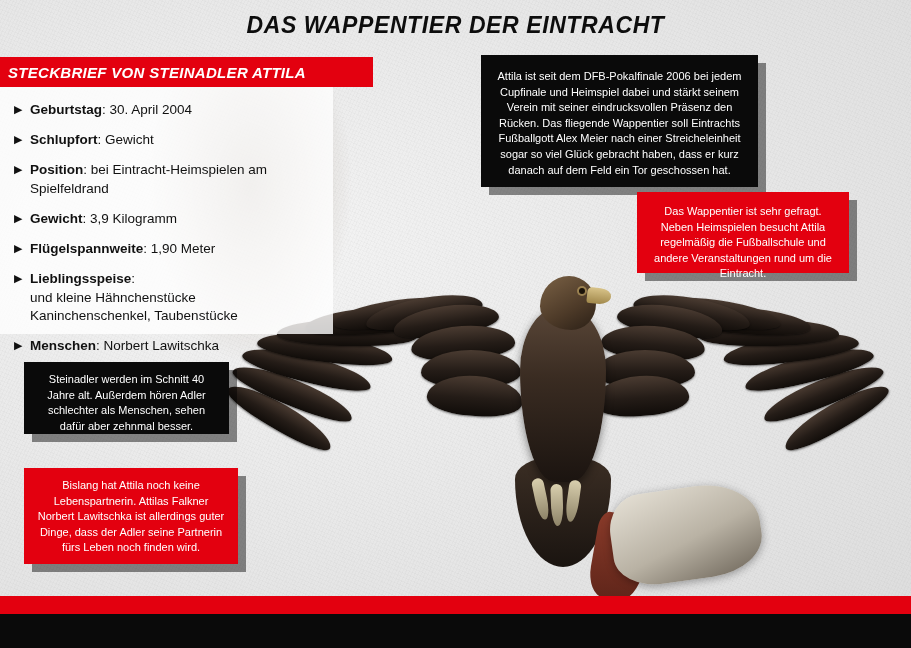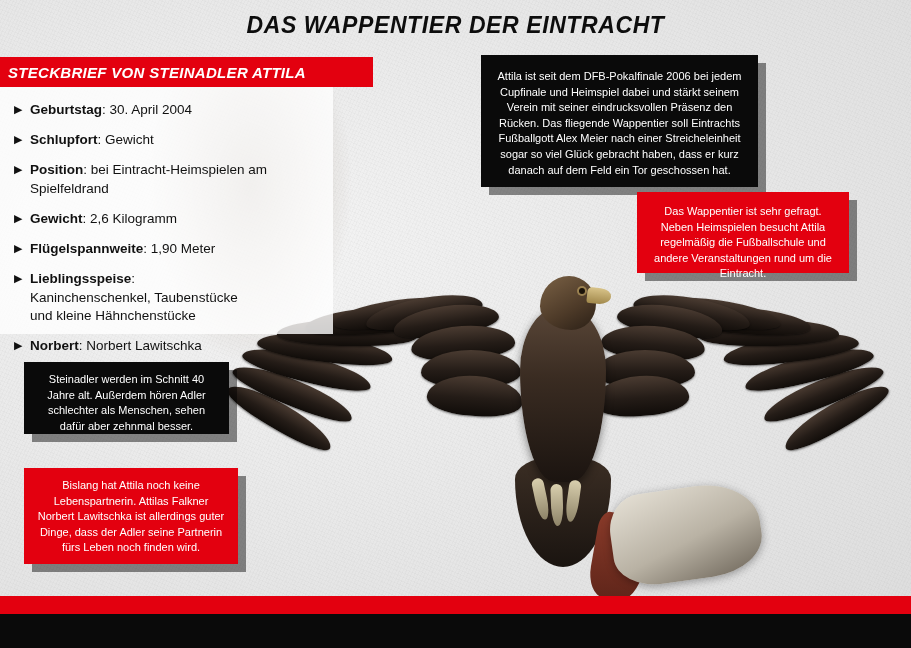--- a/index.html
+++ b/index.html
@@ -325,44 +325,44 @@
       <div class="fact">
         <span class="bullet">▶</span>
         <span class="body">
           <span class="label">Position</span><span>: bei Eintracht-Heimspielen am Spielfeldrand</span>
         </span>
       </div>
 
       <div class="fact">
         <span class="bullet">▶</span>
         <span class="body">
-          <span class="label">Gewicht</span><span>: 2,6 Kilogramm</span>
+          <span class="label">Gewicht</span><span>: 3,9 Kilogramm</span>
         </span>
       </div>
 
       <div class="fact">
         <span class="bullet">▶</span>
         <span class="body">
           <span class="label">Flügelspannweite</span><span>: 1,90 Meter</span>
         </span>
       </div>
 
       <div class="fact">
         <span class="bullet">▶</span>
         <span class="body">
           <span class="label">Lieblingsspeise</span><span>:</span>
+          <div>und kleine Hähnchenstücke</div>
           <div>Kaninchenschenkel, Taubenstücke</div>
-          <div>und kleine Hähnchenstücke</div>
-        </span>
-      </div>
-
-      <div class="fact">
-        <span class="bullet">▶</span>
-        <span class="body">
-          <span class="label">Norbert</span><span>: Norbert Lawitschka</span>
+        </span>
+      </div>
+
+      <div class="fact">
+        <span class="bullet">▶</span>
+        <span class="body">
+          <span class="label">Menschen</span><span>: Norbert Lawitschka</span>
         </span>
       </div>
 
     </div>
   </div>
 
   <div class="note-shadow" style="left:489px; top:63px; width:277px; height:132px;"></div>
   <div class="note black note-top">Attila ist seit dem DFB-Pokalfinale 2006 bei jedem Cupfinale und Heimspiel dabei und stärkt seinem Verein mit seiner eindrucksvollen Präsenz den Rücken. Das fliegende Wappentier soll Eintrachts Fußballgott Alex Meier nach einer Streicheleinheit sogar so viel Glück gebracht haben, dass er kurz danach auf dem Feld ein Tor geschossen hat.</div>
 
   <div class="note-shadow" style="left:645px; top:200px; width:212px; height:81px;"></div>

